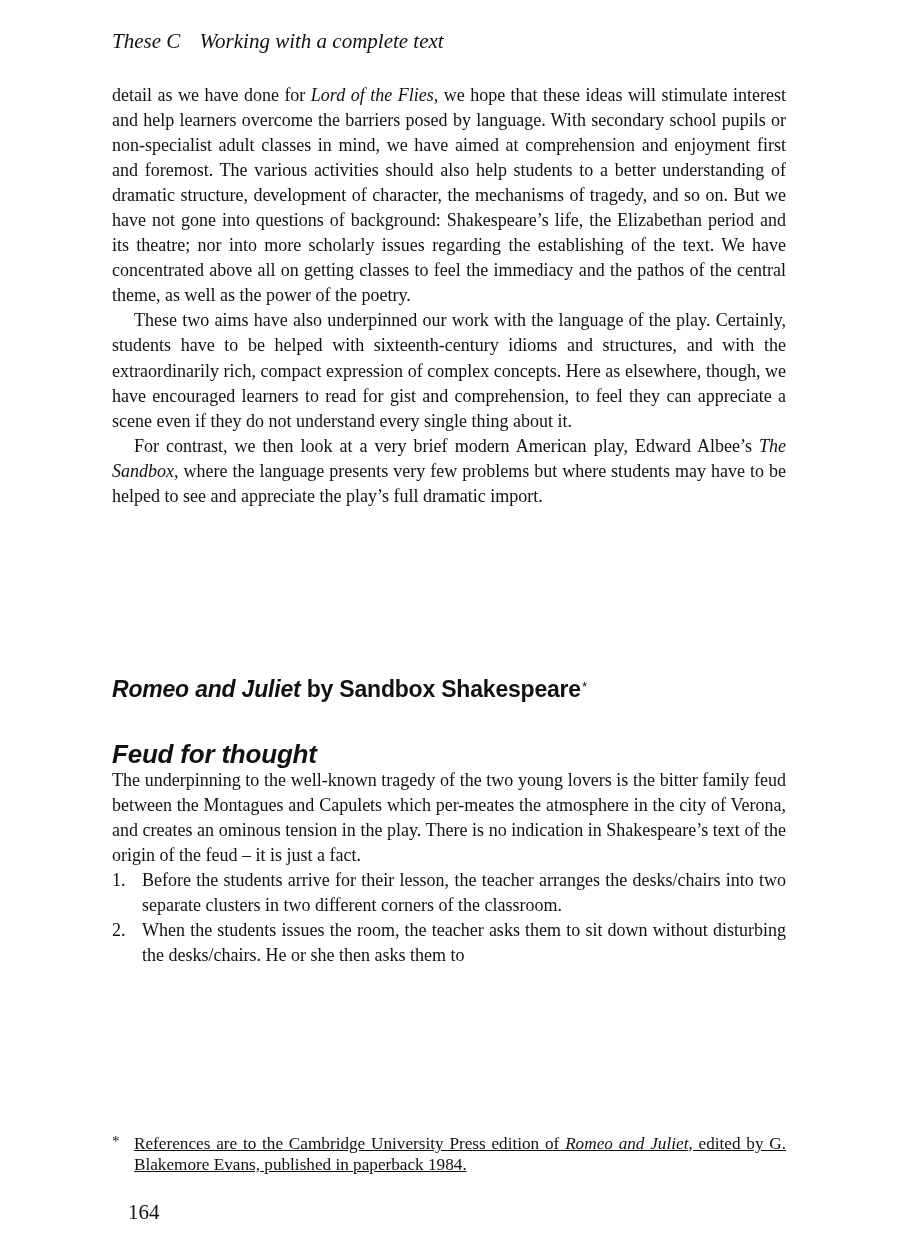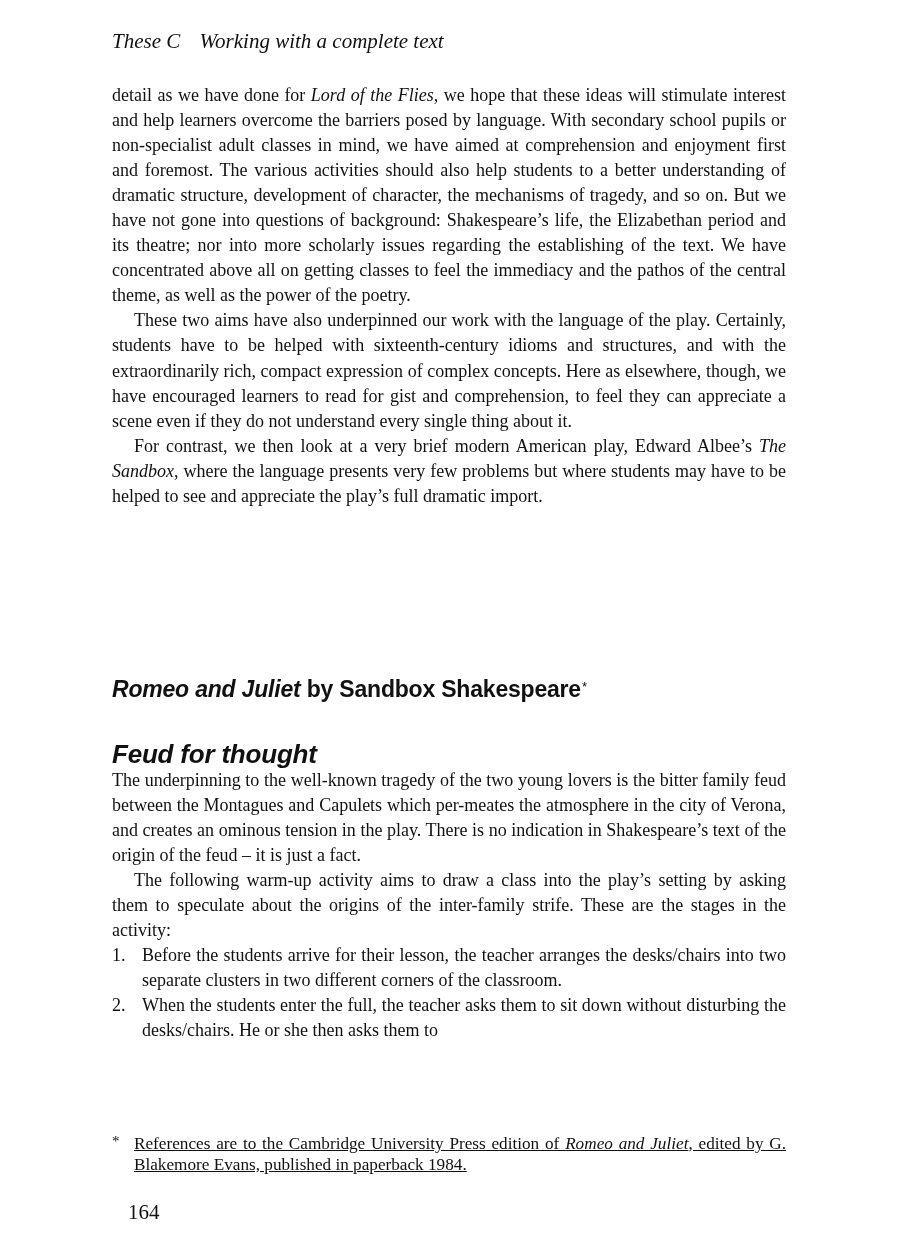--- a/index.html
+++ b/index.html
@@ -154,29 +154,28 @@
   </div>
 
   <h2 class="heading" style="margin:0;">
     <span class="title-italic">Romeo and Juliet</span><span> by Sandbox Shakespeare</span><span class="asterisk">*</span>
   </h2>
 
   <h3 class="subheading" style="margin:0;">Feud for thought</h3>
 
   <div class="block2 body-text">
     <p class="p">The underpinning to the well-known tragedy of the two young lovers is the bitter family feud between the Montagues and Capulets which per-meates the atmosphere in the city of Verona, and creates an ominous tension in the play. There is no indication in Shakespeare’s text of the origin of the feud – it is just a fact.</p>
-    <p class="p indent">The following warm-up activity aims to draw a class into the play’s setting by asking them to speculate about the origins of the inter-family strife. These are the stages in the activity:</p>
     <ol class="list">
       <li>
         <span class="num">1.</span>
         <span>Before the students arrive for their lesson, the teacher arranges the desks/chairs into two separate clusters in two different corners of the classroom.</span>
       </li>
       <li>
         <span class="num">2.</span>
-        <span>When the students enter the full, the teacher asks them to sit down without disturbing the desks/chairs. He or she then asks them to</span>
+        <span>When the students issues the room, the teacher asks them to sit down without disturbing the desks/chairs. He or she then asks them to</span>
       </li>
     </ol>
   </div>
 
   <div class="footnote">
     <span class="fn-mark">*</span>
     <p class="fn-text"><span>References are to the Cambridge University Press edition of </span><em>Romeo and Juliet</em><span>, edited by G. Blakemore Evans, published in paperback 1984.</span></p>
   </div>
 
   <div class="folio">164</div>

